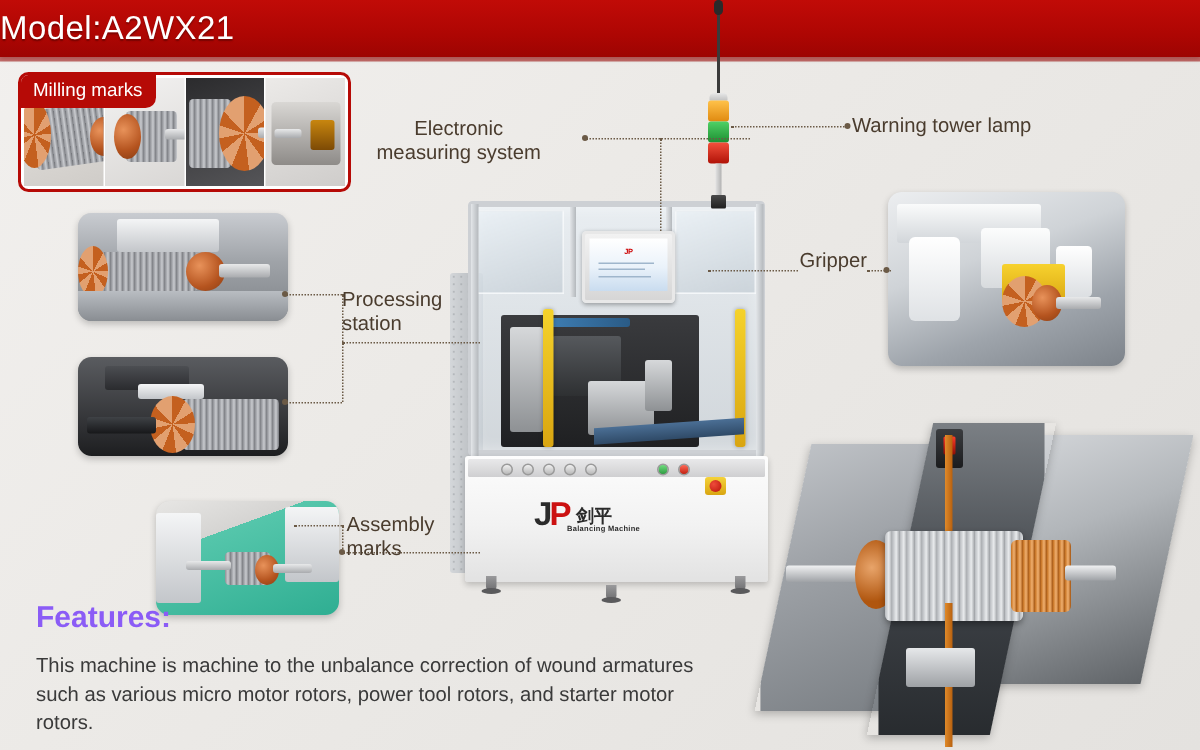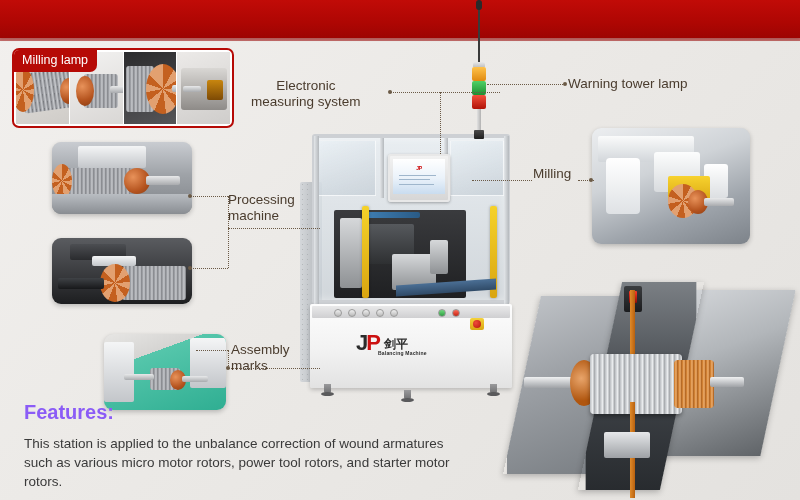--- a/index.html
+++ b/index.html
@@ -205,20 +205,21 @@
   .feat-title{position:absolute;left:24px;top:401px;font-size:20px;font-weight:bold;color:#8b5cf6;}
   .feat-body{position:absolute;left:24px;top:434px;width:440px;font-size:13.5px;
     line-height:19px;color:#3a3a3a;}
 </style>
 </head>
 <body>
 
 <div class="stage">
 
   <div class="header">
+    <div class="hdr-model">Model:A2WX21</div>
   </div>
   <div class="hdr-underline"></div>
 
   <div class="milling">
     <div class="milling-strip">
 
       <div class="mcell m1">
         <div class="arm-core" style="left:6px;top:18px;width:56px;height:40px;transform:rotate(-8deg);"></div>
         <div class="arm-fan" style="left:-4px;top:16px;width:22px;height:44px;"></div>
         <div class="arm-cu" style="left:44px;top:26px;width:18px;height:26px;"></div>
@@ -238,21 +239,21 @@
 
       <div class="mcell m4">
         <div class="arm-core" style="left:4px;top:16px;width:46px;height:42px;
              background:linear-gradient(180deg,#d9d7d4,#8e8b88);"></div>
         <div class="arm-cu" style="left:30px;top:28px;width:16px;height:20px;
              background:linear-gradient(180deg,#c8860f,#7d4a05);border-radius:2px;"></div>
         <div class="arm-shaft" style="left:6px;top:34px;width:18px;height:6px;"></div>
       </div>
 
     </div>
-    <div class="milling-tag">Milling lamp</div>
+    <div class="milling-tag">Milling marks</div>
   </div>
 
   <div class="photo ph-left1">
     <div class="bg-machine"></div>
     <div class="slab" style="left:26px;top:4px;width:68px;height:22px;"></div>
     <div class="arm-core" style="left:14px;top:26px;width:66px;height:26px;"></div>
     <div class="arm-fan" style="left:0px;top:22px;width:20px;height:34px;"></div>
     <div class="arm-cu" style="left:72px;top:26px;width:26px;height:26px;"></div>
     <div class="arm-shaft" style="left:94px;top:34px;width:34px;height:9px;"></div>
     <div style="position:absolute;left:0;top:52px;width:140px;height:20px;
@@ -385,22 +386,22 @@
 
   <div class="leader" style="left:228px;top:368px;width:92px;"></div>
   <div class="leader-v" style="left:228px;top:350px;height:18px;"></div>
   <div class="leader" style="left:196px;top:350px;width:32px;"></div>
   <div class="dot" style="left:226px;top:366px;"></div>
 
   <div class="callout co-warn">Warning tower lamp</div>
   <div class="callout co-ems">Electronic
 measuring system</div>
   <div class="callout co-proc">Processing
-machine</div>
-  <div class="callout co-grip">Milling</div>
+station</div>
+  <div class="callout co-grip">Gripper</div>
   <div class="callout co-assy">Assembly
 marks</div>
 
   <div class="tri">
     <div class="tri-panel tri-a">
       <div class="tp-inner">
           <div class="tri-bg"></div>
         </div>
     </div>
     <div class="tri-panel tri-c">
@@ -421,15 +422,15 @@
       <div class="rot-wind"></div>
       <div class="rot-lam"></div>
       <div class="rot-cu"></div>
       <div class="rot-shaftR"></div>
       <div class="rot-rod"></div>
       <div class="rot-vblk"></div>
     </div>
   </div>
 
   <div class="feat-title">Features:</div>
-  <div class="feat-body">This station is applied to the unbalance correction of wound armatures such as various micro motor rotors, power tool rotors, and starter motor rotors.</div>
+  <div class="feat-body">This machine is machine to the unbalance correction of wound armatures such as various micro motor rotors, power tool rotors, and starter motor rotors.</div>
 
 </div>
 
 </body></html>

